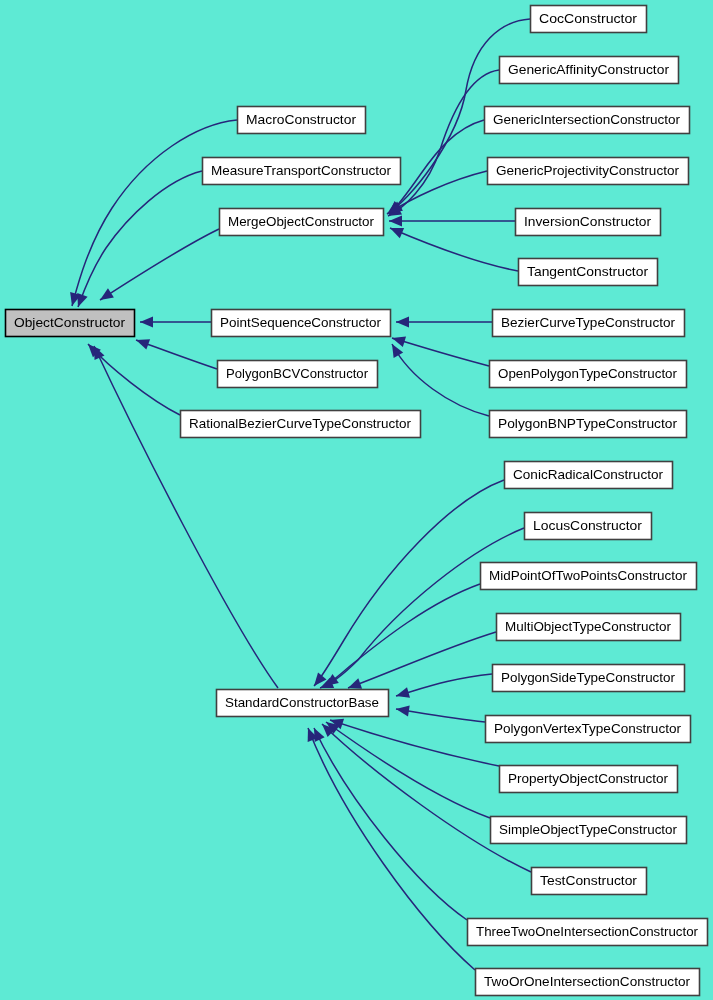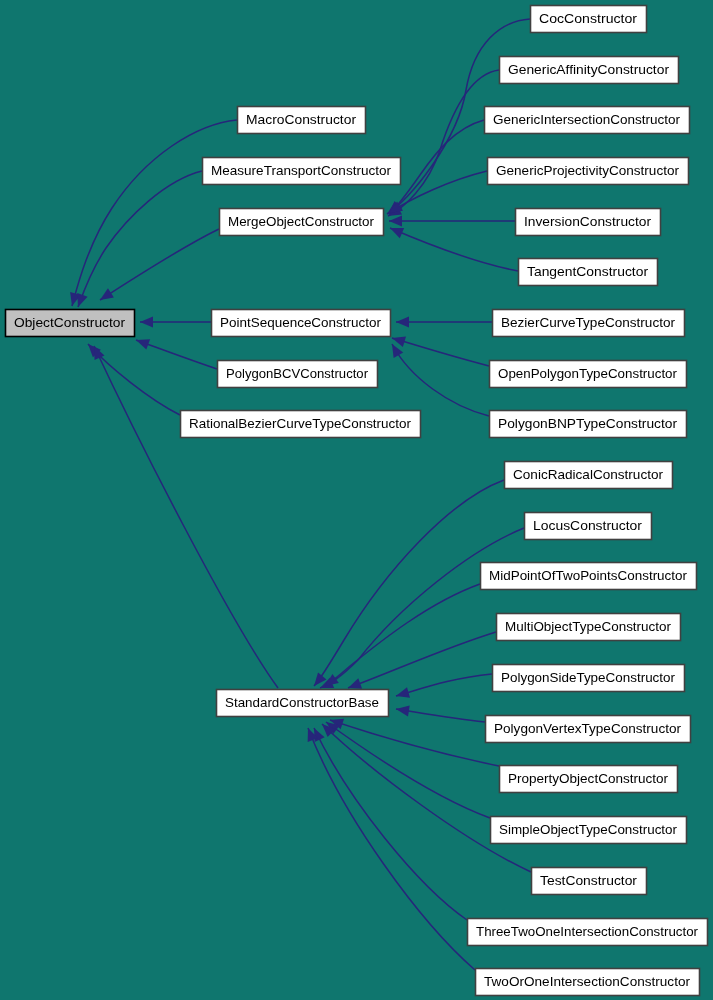--- a/index.html
+++ b/index.html
@@ -4,21 +4,21 @@
 <style>
   html, body {
     margin: 0;
     padding: 0;
     background: #ffffff;
   }
   #diagram-root {
     position: relative;
     width: 713px;
     height: 1000px;
-    background: #0f766e;
+    background: #5eead4;
     font-family: "Liberation Sans", sans-serif;
     overflow: hidden;
   }
   svg#graph-canvas {
     position: absolute;
     left: 0;
     top: 0;
     width: 713px;
     height: 1000px;
     display: block;

